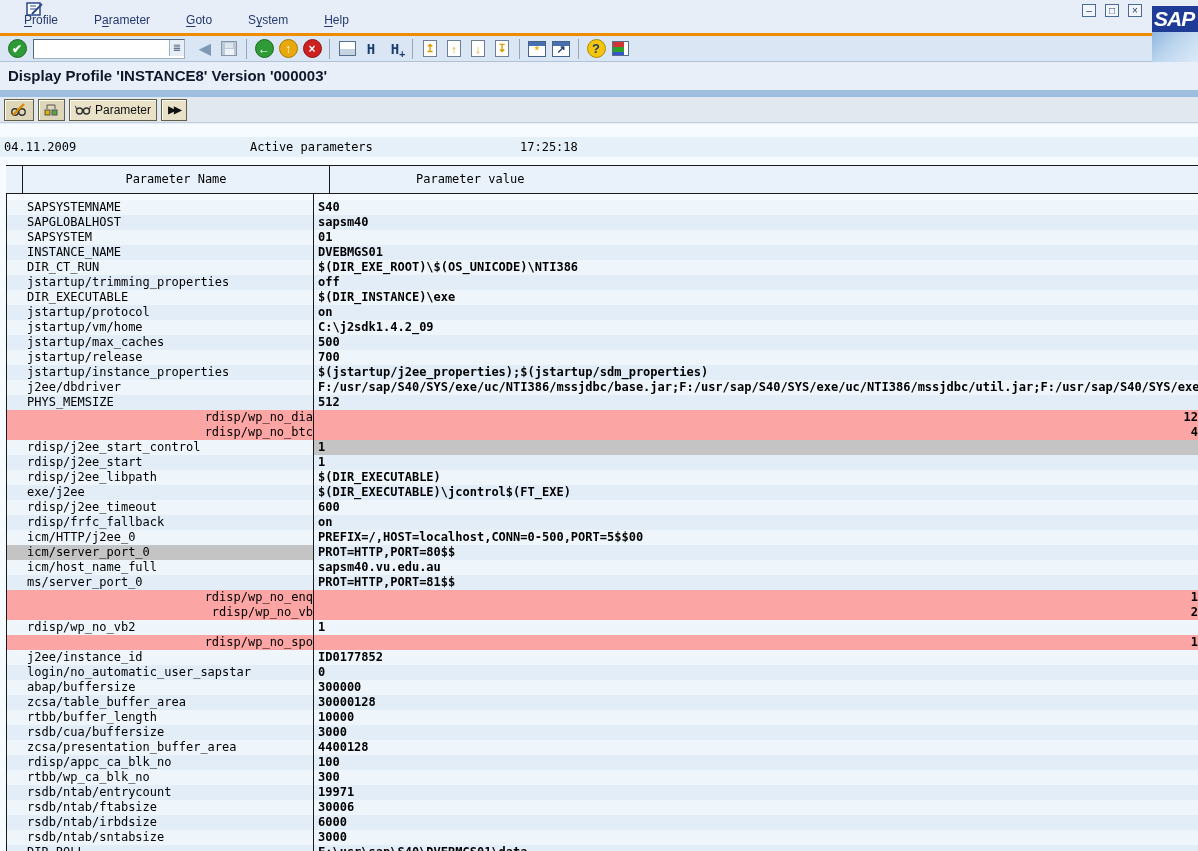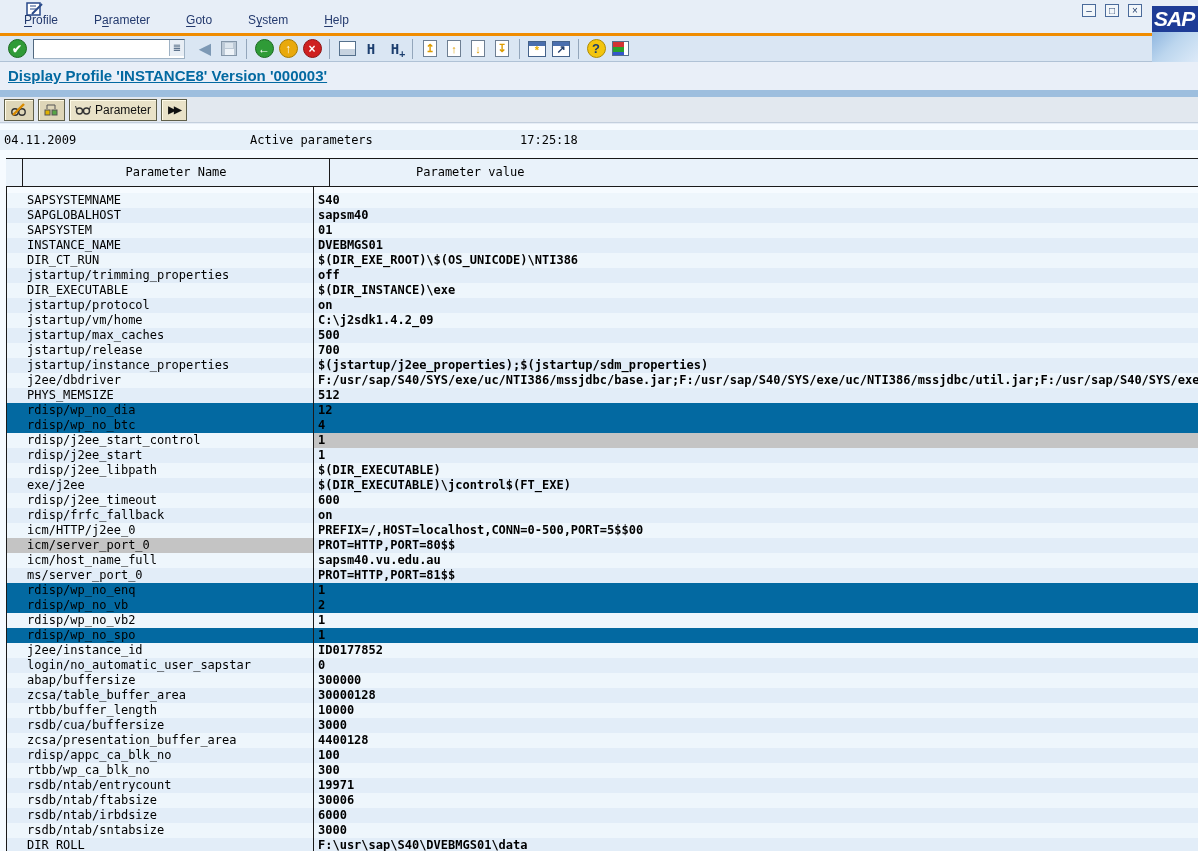--- a/index.html
+++ b/index.html
@@ -54,49 +54,49 @@
                font-weight:bold; font-size:11px; display:flex; align-items:flex-end; justify-content:center; }
   .ic-winbox.nav { color:#24406e; }
   .ic-help { width:19px; height:19px; border-radius:50%; background:#f3c50e; border:1px solid #b08c00;
              color:#1c3e6e; font-weight:bold; font-size:13px; display:flex; align-items:center; justify-content:center; }
   .ic-custom { width:17px; height:15px; border:1px solid #55708c;
                background:linear-gradient(90deg, transparent 0 11px, #ffffff 11px),
                           linear-gradient(180deg,#d23333 0 5px,#2aa12a 5px 10px,#3356cc 10px); }
 
   
   .title-row { position:absolute; left:0; top:62px; width:1198px; height:28px; background:#e9eff8; }
-  .page-title { position:absolute; left:8px; top:5px; font-size:15px; font-weight:bold; color:#0369a1;text-decoration:underline; }
+  .page-title { position:absolute; left:8px; top:5px; font-size:15px; font-weight:bold; color:#0f172a; }
   .blue-strip { position:absolute; left:0; top:90px; width:1198px; height:7px; background:#9dbede; }
   .app-toolbar { position:absolute; left:0; top:97px; width:1198px; height:26px; background:#e2e8ef;
                  border-bottom:1px solid #c3cfdd; display:flex; align-items:center; gap:4px; padding-left:4px; }
   .abtn { height:22px; min-width:26px; background:#ded6b8; border:1px solid #5f5f4a;
           box-shadow:inset 1px 1px 0 #fffbe8; display:flex; align-items:center; justify-content:center;
           gap:4px; padding:0 5px; font-size:12px; color:#111; cursor:default; }
   .abtn.light { background:#e9e2c8; }
   .dbl-arrow { color:#111; font-size:10px; letter-spacing:-2px; font-weight:bold; }
 
   
   .list { position:absolute; left:0; top:124px; width:1198px; height:727px; background:#f6fbff;
           overflow:hidden; font-family:"DejaVu Sans Mono",monospace; font-size:12px; color:#000; }
-  .date-band { position:relative; margin-top:6px; height:20px; background:#e6f0f9; line-height:20px; }
+  .date-band { position:relative; margin-top:13px; height:20px; background:#e6f0f9; line-height:20px; }
   .date-band .d  { position:absolute; left:4px; }
   .date-band .c  { position:absolute; left:250px; }
   .date-band .t  { position:absolute; left:520px; }
   .thead { margin-left:6px; margin-top:8px; height:29px; display:flex;
            border-top:1px solid #1a1a1a; border-bottom:1px solid #1a1a1a; background:#e9f2fa;padding-left:16px; }
   .thead .h-name { width:308px; border-left:1px solid #1a1a1a; border-right:1px solid #1a1a1a;
                    text-align:center; line-height:27px; }
   .thead .h-val  { flex:1; padding-left:86px; line-height:27px; }
   .tspacer { margin-left:6px; height:6px; display:flex; }
   .tspacer .s-name { width:308px; border-left:1px solid #1a1a1a; border-right:1px solid #1a1a1a; }
   .rows { }
   .prow { margin-left:6px; height:15px; display:flex; line-height:15px; white-space:nowrap; }
   .prow:nth-child(odd)  { background:#eef6fc; }
   .prow:nth-child(even) { background:#e2edf8; }
-  .prow.hl-y { background:#0369a1; }
+  .prow.hl-y { background:#fca5a5;text-align:right; }
   .c-name { width:308px; padding-left:20px; border-left:1px solid #1a1a1a; border-right:1px solid #1a1a1a;
             overflow:hidden; }
   .c-val  { flex:1; padding-left:4px; overflow:hidden;font-weight:bold; }
   .c-name.gn, .c-val.gv { background:#c4c4c4; }
 </style>
 </head>
 <body>
 
 <div class="chrome-top">
   <span class="win-icon">

